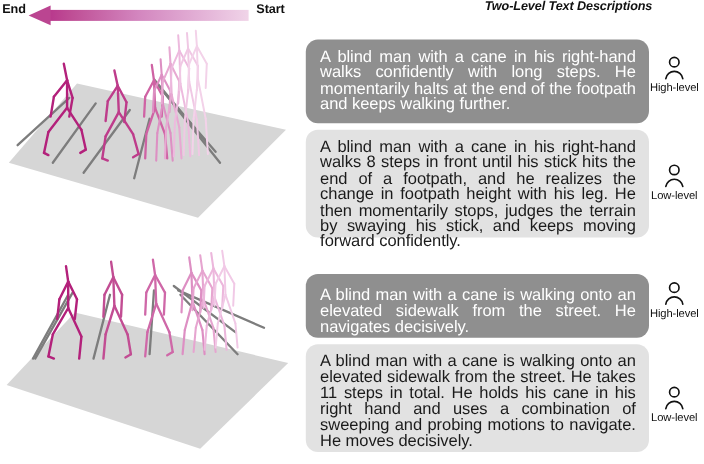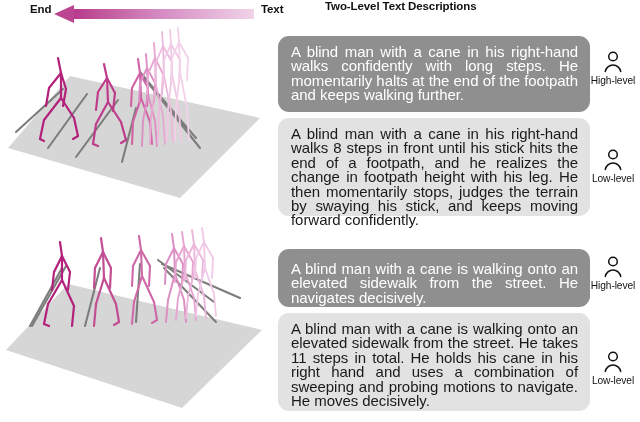--- a/index.html
+++ b/index.html
@@ -12,21 +12,21 @@
     height: 422px;
     position: relative;
     font-family: "Liberation Sans", sans-serif;
     overflow: hidden;
   }
 
   
   #header {
     position: absolute;
     left: 0; top: 0;
-    width: 524px; height: 28px; margin-left: 28px;
+    width: 524px; height: 28px;
   }
   .hdr-label {
     position: absolute;
     top: 3px;
     font-size: 11.5px;
     font-weight: bold;
     color: #111111;
     letter-spacing: -0.1px;
     white-space: nowrap;
   }
@@ -48,27 +48,28 @@
     position: absolute;
     left: 0px; top: -1px;
     width: 0; height: 0;
     border-top: 9px solid transparent;
     border-bottom: 9px solid transparent;
     border-right: 20px solid #bb4591;
   }
 
   #section-title {
     position: absolute;
-    left: 297px; top: 0px;
+    left: 263px; top: 0px;
     width: 330px;
-    text-align: left;
+    text-align: right;
     font-size: 11.5px;
     font-weight: bold;
     color: #111111;
     letter-spacing: -0.1px;
+    font-style: italic;
   }
 
   
   .motion-panel {
     position: absolute;
     left: 0;
     width: 276px;
     height: 192px;
   }
   #motion-panel-1 { top: 26px; }
@@ -125,21 +126,21 @@
 <body>
 
 <div id="header">
   <div class="hdr-label" id="end-label">End</div>
 
   <div id="arrow-wrap">
     <div id="arrow-bar"></div>
     <div id="arrow-head"></div>
   </div>
 
-  <div class="hdr-label" id="start-label">Text</div>
+  <div class="hdr-label" id="start-label">Start</div>
 
   <div id="section-title">Two-Level Text Descriptions</div>
 </div>
 
 <div class="motion-panel" id="motion-panel-1">
   <svg class="motion-svg" viewBox="0 0 276 192" xmlns="http://www.w3.org/2000/svg">
 
     <polygon points="70,50 260,92 180,172 8,122" fill="#d6d6d6"></polygon>
 
     <g stroke="#7d7d7d" stroke-width="2.1" stroke-linecap="round" fill="none">

